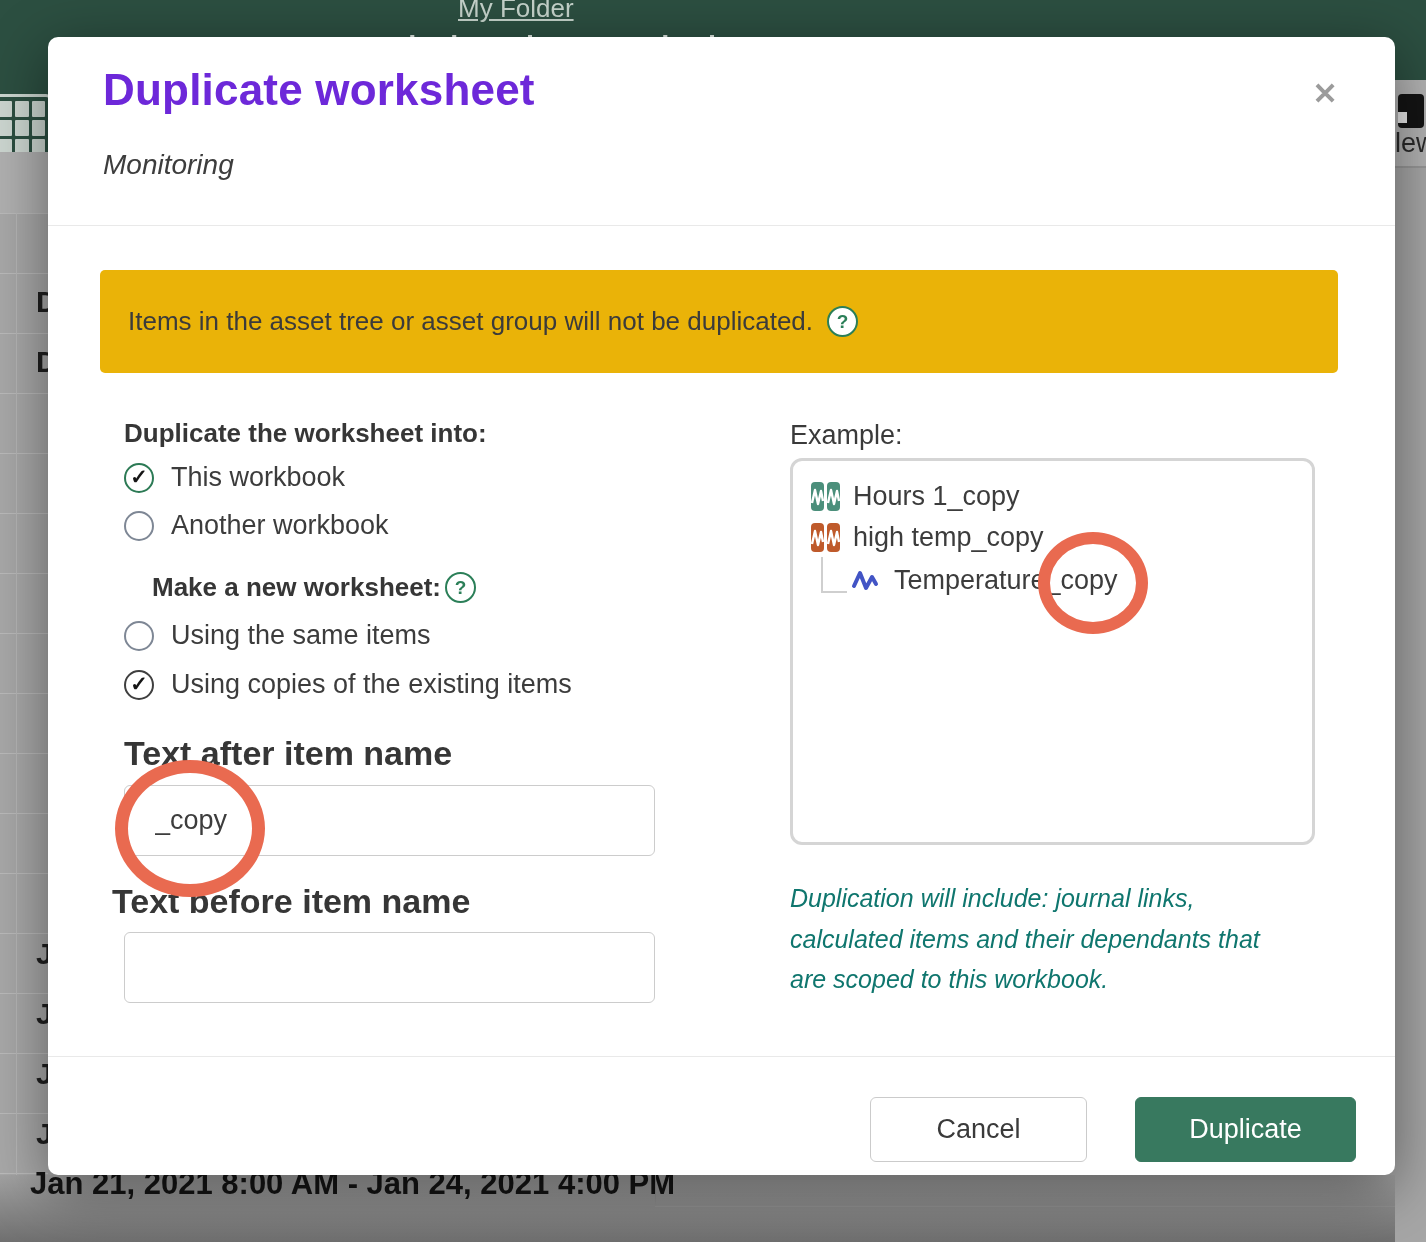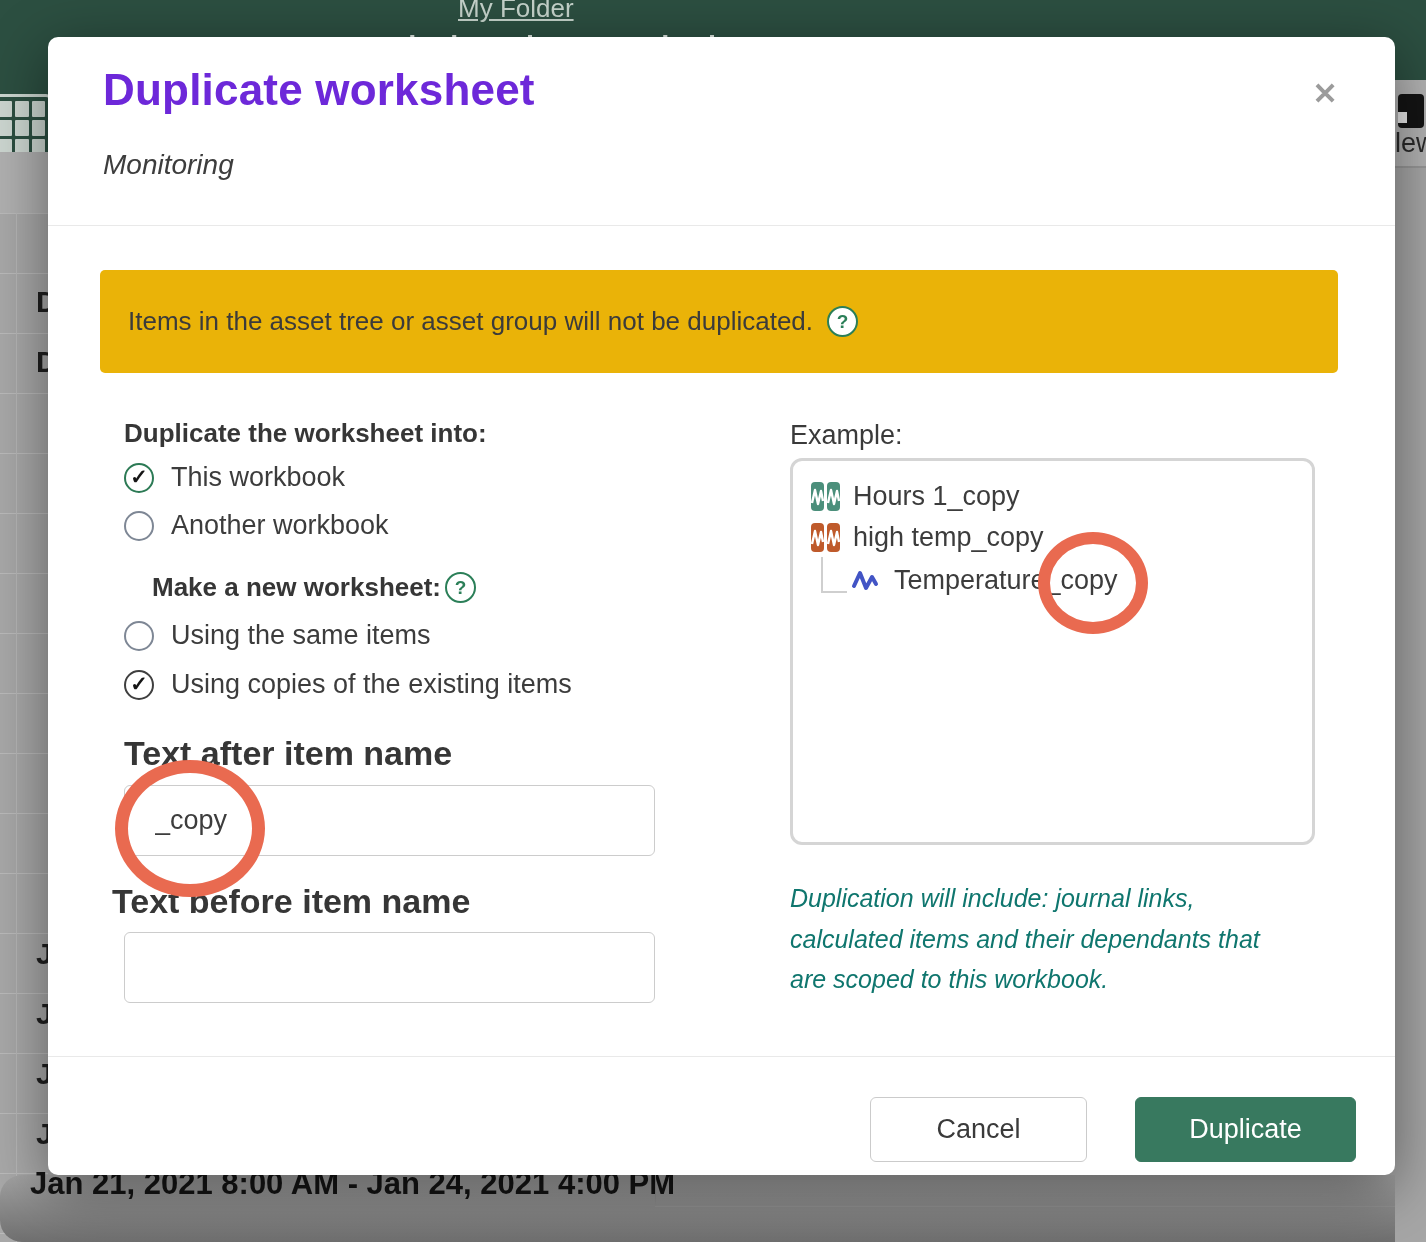--- a/index.html
+++ b/index.html
@@ -16,21 +16,21 @@
   .crumb-clip{left:300px;top:0;width:520px;height:37px;overflow:hidden;}
   .crumb-text{position:absolute;left:10px;top:31px;font-size:29px;font-weight:700;color:#dce5df;white-space:nowrap;}
   .bg-grid-icon{left:-8px;top:94px;width:46px;height:54px;border:3px solid #ccd6d0;border-radius:6px;
     display:grid;grid-template-columns:repeat(3,1fr);grid-template-rows:repeat(3,1fr);gap:3px;padding:4px;}
   .bg-grid-icon span{background:#ccd6d0;border-radius:1px;}
   .left-toolbar{left:0;top:152px;width:48px;height:61px;background:#b0b0b0;}
   .left-table{left:0;top:213px;width:48px;height:1029px;background:#a8a8a8;
     background-image:repeating-linear-gradient(to bottom,#bababa 0 1px,transparent 1px 60px);}
   .left-table-border{left:16px;top:213px;width:1px;height:1029px;background:#b6b6b6;}
   .bg-letter{left:36px;width:40px;font-size:30px;font-weight:700;color:#1f1f1f;}
-  .bottom-strip{left:0;top:1175px;width:1426px;height:67px;background:linear-gradient(#a2a2a2,#6f6f6f);border-radius:22px;}
+  .bottom-strip{left:0;top:1175px;width:1426px;height:67px;background:linear-gradient(#a2a2a2,#6f6f6f);}
   .bottom-date{position:absolute;left:30px;top:-9px;font-size:31px;font-weight:700;color:#141414;white-space:nowrap;}
   .bottom-vline{position:absolute;left:655px;top:0;width:1px;height:32px;background:#8a8a8a;}
   .bottom-hline{position:absolute;left:655px;top:31px;width:771px;height:1px;background:#909090;}
   .right-strip{left:1395px;top:0;width:31px;height:1242px;background:#a6a6a6;}
   .right-green{position:absolute;left:0;top:0;width:31px;height:80px;background:#2c4f41;}
   .right-panel{position:absolute;left:0;top:80px;width:31px;height:88px;background:#b2b2b2;}
   .right-divider{position:absolute;left:0;top:166px;width:31px;height:2px;background:#979797;}
   .new-ws-icon{position:absolute;left:3px;top:14px;width:26px;height:34px;background:#141414;border-radius:4px;}
   .new-ws-icon::after{content:"";position:absolute;left:0;bottom:5px;width:9px;height:11px;background:#e8e8e8;}
   .right-label{position:absolute;left:0px;top:48px;font-size:27px;color:#2a2a2a;}

